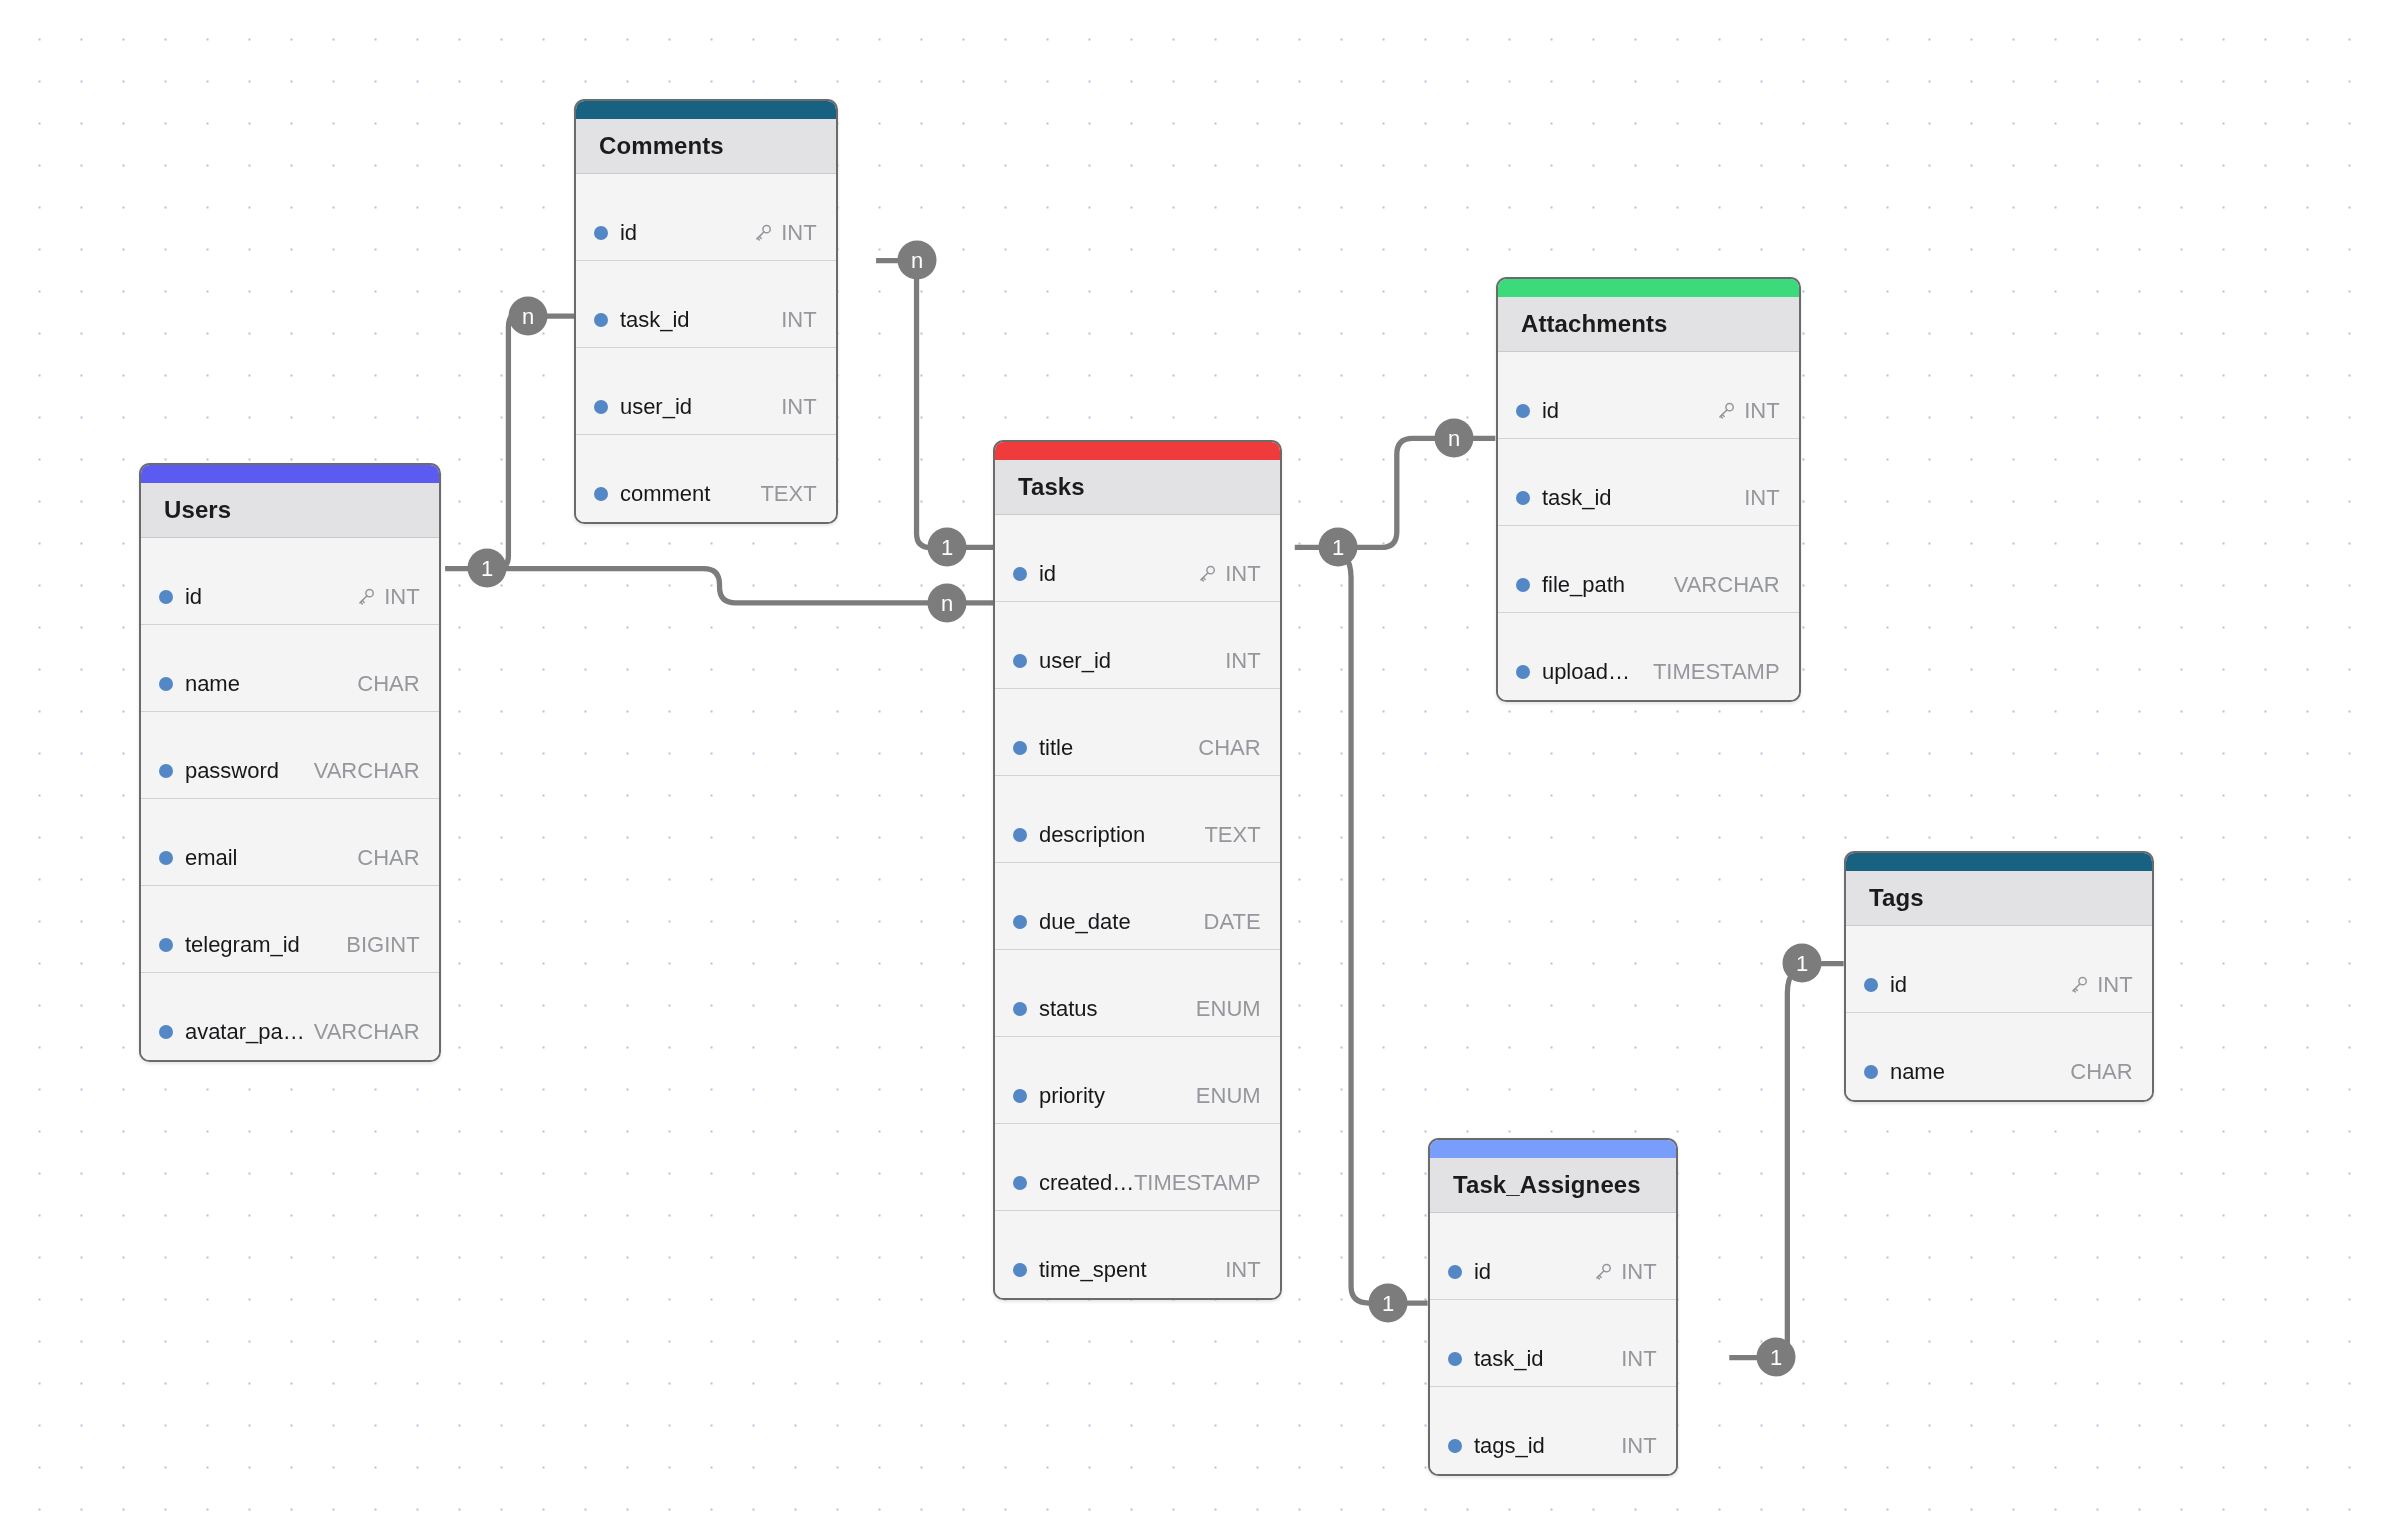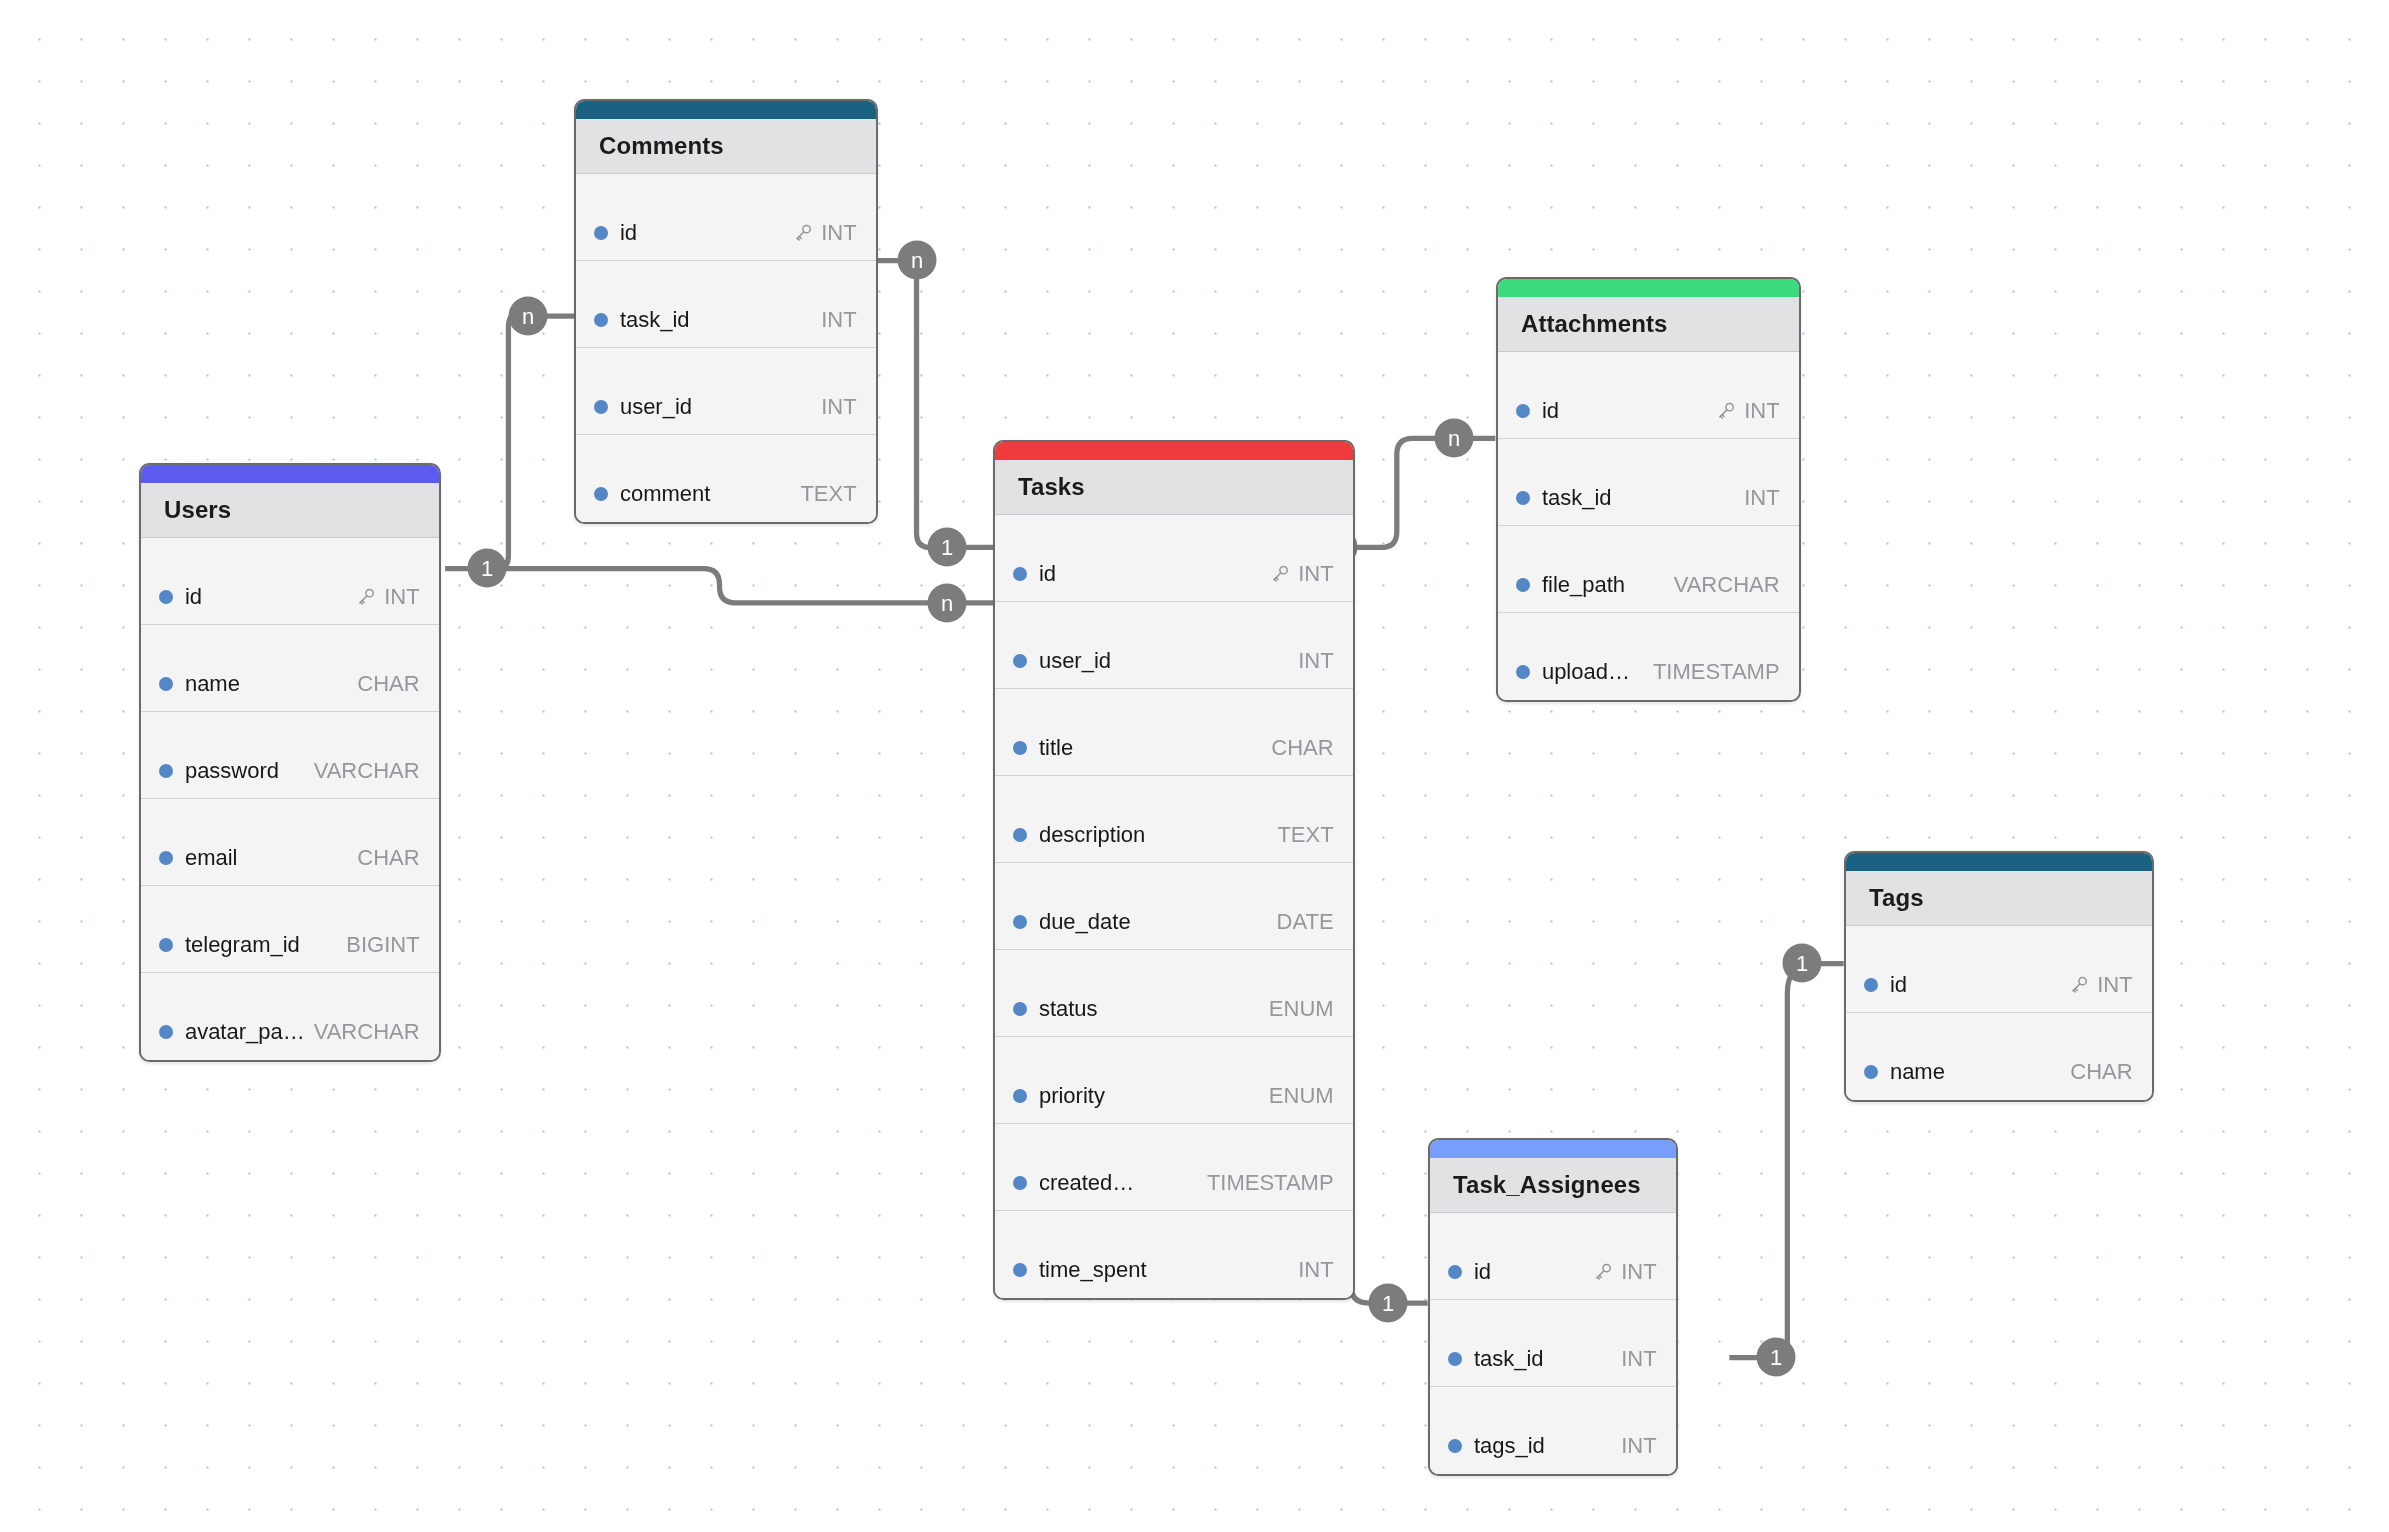--- a/index.html
+++ b/index.html
@@ -163,21 +163,21 @@
     <div class="card-badge" style="left:487px;  top:568px;">1</div>
     <div class="card-badge" style="left:947px; top:603px;">n</div>
     <div class="card-badge" style="left:1338px; top:547px;">1</div>
     <div class="card-badge" style="left:1454px; top:438px;">n</div>
     <div class="card-badge" style="left:1388px; top:1303px;">1</div>
     <div class="card-badge" style="left:1802px; top:963px;">1</div>
     <div class="card-badge" style="left:1776px; top:1357px;">1</div>
   </div>
 
   <div id="tables-layer">
-      <div class="table-card" style="left: 574px; top: 99px; width: 304px;">
+      <div class="table-card" style="left: 574px; top: 99px; width: 264px;">
         <div class="accent-bar" style="background: rgb(24, 97, 128);"></div>
         <div class="table-title-row">
           <span class="table-title">Comments</span>
         </div>
         <div class="field-row">
           <span class="field-dot"></span>
           <span class="field-name">id</span>
           <span class="field-right">
             <span class="key-icon">
               <svg width="21" height="21" viewBox="0 0 24 24" fill="none" stroke="#95979c" stroke-width="1.7" stroke-linecap="round" stroke-linejoin="round">
@@ -261,21 +261,21 @@
           </span>
         </div>
         <div class="field-row">
           <span class="field-dot"></span>
           <span class="field-name">avatar_pa…</span>
           <span class="field-right">
             <span class="field-type">VARCHAR</span>
           </span>
         </div>
       </div>
-      <div class="table-card" style="left: 993px; top: 440px; width: 362px;">
+      <div class="table-card" style="left: 993px; top: 440px; width: 289px;">
         <div class="accent-bar" style="background: rgb(239, 59, 59);"></div>
         <div class="table-title-row">
           <span class="table-title">Tasks</span>
         </div>
         <div class="field-row">
           <span class="field-dot"></span>
           <span class="field-name">id</span>
           <span class="field-right">
             <span class="key-icon">
               <svg width="21" height="21" viewBox="0 0 24 24" fill="none" stroke="#95979c" stroke-width="1.7" stroke-linecap="round" stroke-linejoin="round">

